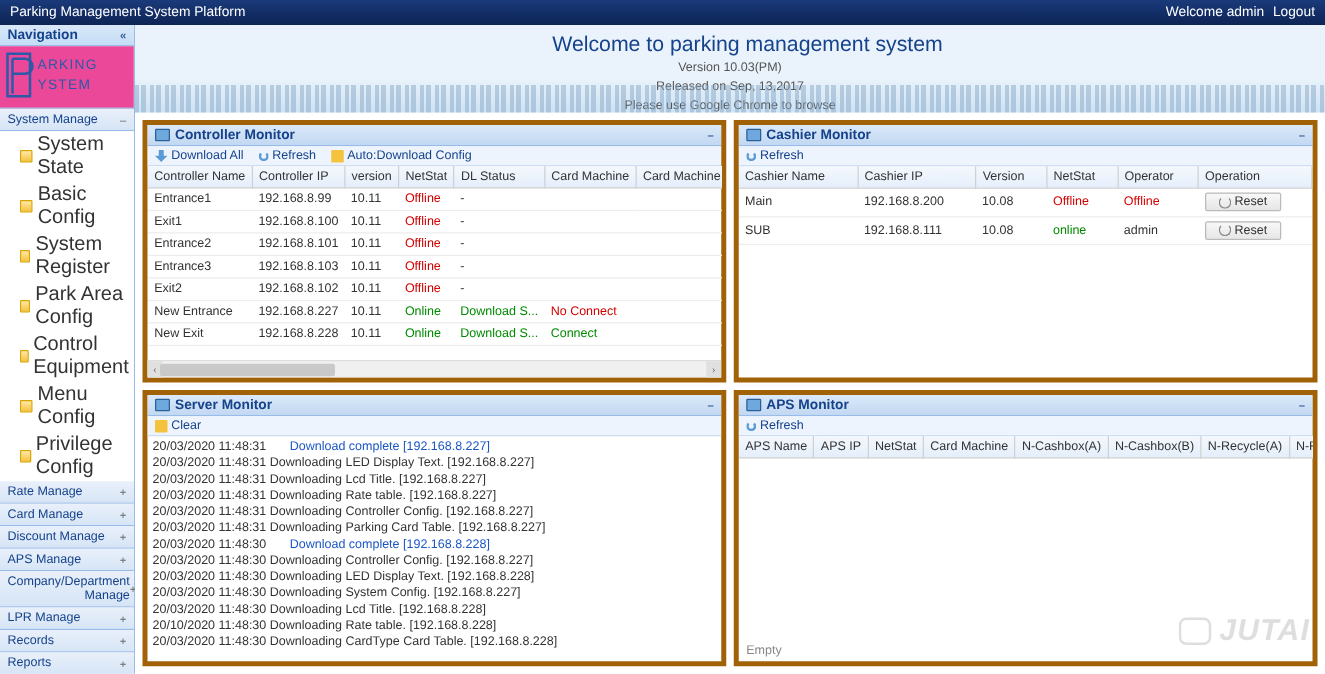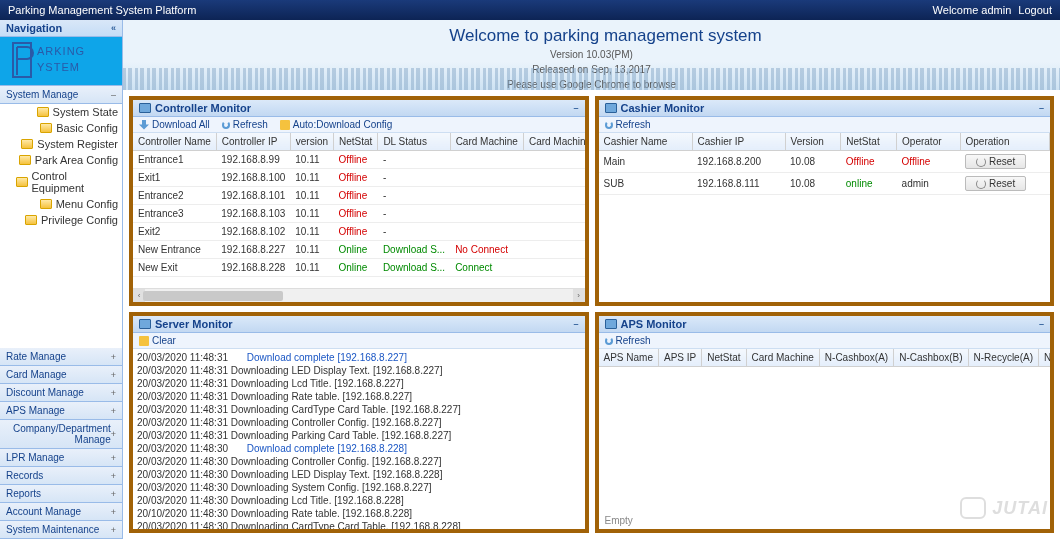--- a/index.html
+++ b/index.html
@@ -3,30 +3,30 @@
 <meta charset="utf-8">
 <style>
 * { margin: 0; padding: 0; box-sizing: border-box; }
 body { font-family: Tahoma, Arial, sans-serif; font-size: 11px; color: #333; background: #fff; width: 1060px; height: 539px; overflow: hidden; position: relative; }
 
 .header { background: linear-gradient(#1a3a7a, #0d2455); color: #fff; height: 20px; line-height: 20px; padding: 0 8px; display: flex; justify-content: space-between; font-size: 11px; }
 .header a { color: #fff; text-decoration: none; margin-left: 4px; }
 
 .main { display: flex; height: 519px; }
 
-.sidebar { width: 123px; border-right: 1px solid #99bbe8; display: flex; flex-direction: column; }
+.sidebar { width: 108px; border-right: 1px solid #99bbe8; display: flex; flex-direction: column; }
 .nav-title { background: linear-gradient(#d9e7f8, #c5ddf6); border-bottom: 1px solid #99bbe8; padding: 2px 6px; font-size: 11px; color: #15428b; font-weight: bold; display: flex; justify-content: space-between; align-items: center; }
 .nav-title .collapse { cursor: pointer; font-size: 9px; color: #33629c; }
-.logo-box { background: #0ea5e9; padding: 4px; border-bottom: 1px solid #99bbe8; text-align: center; }
+.logo-box { background: #ec4899; padding: 4px; border-bottom: 1px solid #99bbe8; text-align: center; }
 .logo-box svg { width: 100px; height: 38px; }
 .acc { flex: 1; display: flex; flex-direction: column; }
 .acc-item { background: linear-gradient(#e9f0fa, #d6e5f6); border-bottom: 1px solid #99bbe8; padding: 3px 6px; font-size: 10px; color: #15428b; cursor: pointer; display: flex; justify-content: space-between; align-items: center; text-align: right; }
 .acc-item .pm { font-size: 9px; color: #666; }
 .acc-body { flex: 1; background: #fff; overflow: auto; }
-.tree-node { padding: 2px 4px 2px 16px; font-size: 11px; cursor: pointer; display: flex; align-items: center; gap: 4px; justify-content: flex-end; }
+.tree-node { padding: 2px 4px 2px 16px; font-size: 16px; cursor: pointer; display: flex; align-items: center; gap: 4px; }
 .folder-icon { width: 12px; height: 10px; background: linear-gradient(#ffe9a6, #f5c23e); border: 1px solid #d9a400; border-radius: 1px; display: inline-block; }
 
 .content { flex: 1; background: #fff; display: flex; flex-direction: column; position: relative; }
 .banner { height: 70px; background: linear-gradient(#eaf3fb 60%, #cde2f3); position: relative; text-align: center; padding-top: 6px; }
 .banner h1 { font-size: 17px; color: #15428b; font-weight: normal; margin-left: 28px; }
 .banner .sub { font-size: 10px; color: #555; line-height: 13px; margin-top: 2px; }
 .banner .skyline { position: absolute; bottom: 0; left: 0; right: 0; height: 22px; background: repeating-linear-gradient(90deg, #87a8c7 0 3px, transparent 3px 5px, #87a8c7 5px 9px, transparent 9px 12px); opacity: .5; }
 
 .panels { flex: 1; display: grid; grid-template-columns: 1fr 1fr; grid-template-rows: 210px 1fr; gap: 6px; padding: 6px; overflow: hidden; }
 .panel { border: 4px solid #a16207; display: flex; flex-direction: column; overflow: hidden; }
@@ -54,21 +54,21 @@
 .hscroll .thumb { position: absolute; left: 10px; top: 2px; width: 140px; height: 10px; background: #c9c9c9; border-radius: 2px; }
 .hscroll .ar { position: absolute; top: 0; width: 12px; height: 14px; background: #e0e0e0; text-align: center; line-height: 14px; font-size: 8px; color: #666; }
 .hscroll .arL { left: 0; } .hscroll .arR { right: 0; }
 
 .log { flex: 1; overflow: auto; padding: 2px 4px; font-size: 10px; line-height: 13px; }
 .log div { white-space: nowrap; }
 .log a { color: #1a56c4; text-decoration: none; padding-left: 16px; }
 
 .aps .empty { padding: 3px 6px; color: #888; font-size: 10px; }
 
-.watermark { position: absolute; right: 12px; bottom: 20px; font-size: 18px; font-style: italic; font-weight: bold; color: rgba(160,160,160,.35); letter-spacing: 1px; pointer-events: none; display: flex; align-items: center; gap: 6px; }
+.watermark { position: absolute; right: 12px; bottom: 20px; font-size: 24px; font-style: italic; font-weight: bold; color: rgba(160,160,160,.35); letter-spacing: 1px; pointer-events: none; display: flex; align-items: center; gap: 6px; }
 .watermark .wx { width: 26px; height: 22px; border: 2px solid rgba(160,160,160,.35); border-radius: 6px; position: relative; }
 </style>
 </head>
 <body>
 
 <div class="header">
   <span>Parking Management System Platform</span>
   <span>
     <span>Welcome admin</span>
     <a href="#">Logout</a>
@@ -352,21 +352,20 @@
           <span>
               <i class="tb-icon tb-cl"></i>
               <span>Clear</span>
             </span>
         </div>
         <div class="log" id="log">
             <div>20/03/2020 11:48:31 <a href="#">Download complete [192.168.8.227]</a></div>
             <div>20/03/2020 11:48:31 Downloading LED Display Text. [192.168.8.227]</div>
             <div>20/03/2020 11:48:31 Downloading Lcd Title. [192.168.8.227]</div>
             <div>20/03/2020 11:48:31 Downloading Rate table. [192.168.8.227]</div>
-            <div>20/03/2020 11:48:31 Downloading CardType Card Table. [192.168.8.227]</div>
             <div>20/03/2020 11:48:31 Downloading Controller Config. [192.168.8.227]</div>
             <div>20/03/2020 11:48:31 Downloading Parking Card Table. [192.168.8.227]</div>
             <div>20/03/2020 11:48:30 <a href="#">Download complete [192.168.8.228]</a></div>
             <div>20/03/2020 11:48:30 Downloading Controller Config. [192.168.8.227]</div>
             <div>20/03/2020 11:48:30 Downloading LED Display Text. [192.168.8.228]</div>
             <div>20/03/2020 11:48:30 Downloading System Config. [192.168.8.227]</div>
             <div>20/03/2020 11:48:30 Downloading Lcd Title. [192.168.8.228]</div>
             <div>20/10/2020 11:48:30 Downloading Rate table. [192.168.8.228]</div>
             <div>20/03/2020 11:48:30 Downloading CardType Card Table. [192.168.8.228]</div>
           </div>

